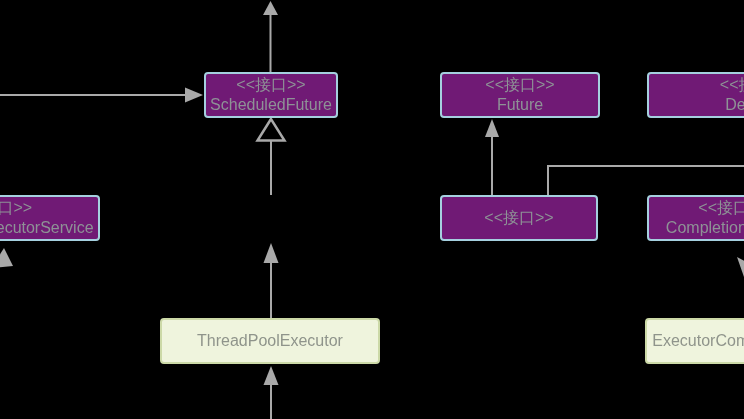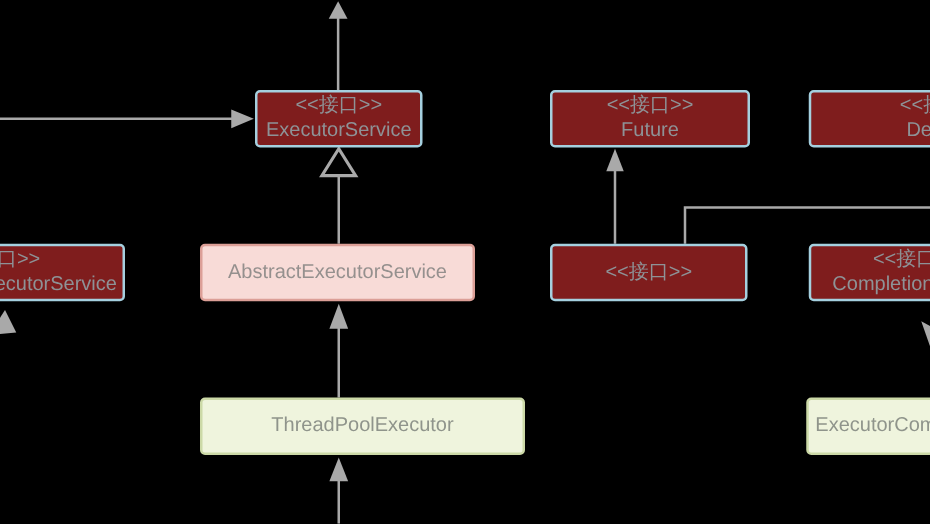--- a/index.html
+++ b/index.html
@@ -4,21 +4,21 @@
 <style>
   html,body{margin:0;padding:0;}
   body{width:744px;height:419px;overflow:hidden;background:#000;}
   #canvas{position:relative;width:744px;height:419px;background:#000;overflow:hidden;
           font-family:"Liberation Sans","DejaVu Sans",sans-serif;}
   #edges{position:absolute;left:0;top:0;width:744px;height:419px;}
   .node{position:absolute;height:46px;border-radius:4px;border:2px solid;
         display:flex;flex-direction:column;align-items:center;justify-content:center;
         box-sizing:border-box;font-size:16px;line-height:20px;color:#8e9296;
         text-align:center;white-space:nowrap;}
-  .iface{background:#7f1d1d;border-color:#a5d0df;}
+  .iface{background:#701a75;border-color:#a5d0df;}
   .abstract{background:#f8dbd7;border-color:#dc9f97;color:#95908e;}
   .cls{background:#eff4dd;border-color:#ccd9a7;color:#8f948b;}
   .stereo,.cname{display:block;}
 </style>
 </head>
 <body>
 
 <div id="canvas">
 
   <svg id="edges" viewBox="0 0 744 419" xmlns="http://www.w3.org/2000/svg">
@@ -55,52 +55,49 @@
 
     <polyline points="548,195 548,166 744,166" fill="none" stroke="#a9a9a9" stroke-width="2"></polyline>
 
     <polygon points="4,248 -9,268 13,266" fill="#a9a9a9"></polygon>
 
     <polygon points="737,257 754,266 744,277" fill="#a9a9a9"></polygon>
   </svg>
 
   <div class="node iface" style="left:204px;top:72px;width:134px;">
     <span class="stereo">&lt;&lt;接口&gt;&gt;</span>
-    <span class="cname">ExecutorService</span>
+    <span class="cname">ScheduledFuture</span>
   </div>
 
   <div class="node iface" style="left:440px;top:72px;width:160px;">
     <span class="stereo">&lt;&lt;接口&gt;&gt;</span>
     <span class="cname">Future</span>
   </div>
 
   <div class="node iface" style="left:647px;top:72px;width:215px;">
     <span class="stereo">&lt;&lt;接口&gt;&gt;</span>
     <span class="cname">Delayed</span>
   </div>
 
   <div class="node iface" style="left:-105px;top:195px;width:205px;">
     <span class="stereo">&lt;&lt;接口&gt;&gt;</span>
     <span class="cname">ScheduledExecutorService</span>
   </div>
 
-  <div class="node abstract" style="left:160px;top:195px;width:220px;">
-    <span class="cname">AbstractExecutorService</span>
-  </div>
 
   <div class="node iface" style="left:440px;top:195px;width:158px;">
     <span class="stereo">&lt;&lt;接口&gt;&gt;</span>
   </div>
 
   <div class="node iface" style="left:647px;top:195px;width:172px;">
     <span class="stereo">&lt;&lt;接口&gt;&gt;</span>
     <span class="cname">CompletionService</span>
   </div>
 
-  <div class="node cls" style="left:160px;top:318px;width:260px;">
+  <div class="node cls" style="left:160px;top:318px;width:220px;">
     <span class="cname">ThreadPoolExecutor</span>
   </div>
 
   <div class="node cls" style="left:645px;top:318px;width:212px;">
     <span class="cname">ExecutorCompletionService</span>
   </div>
 
 </div>
 
 </body></html>

